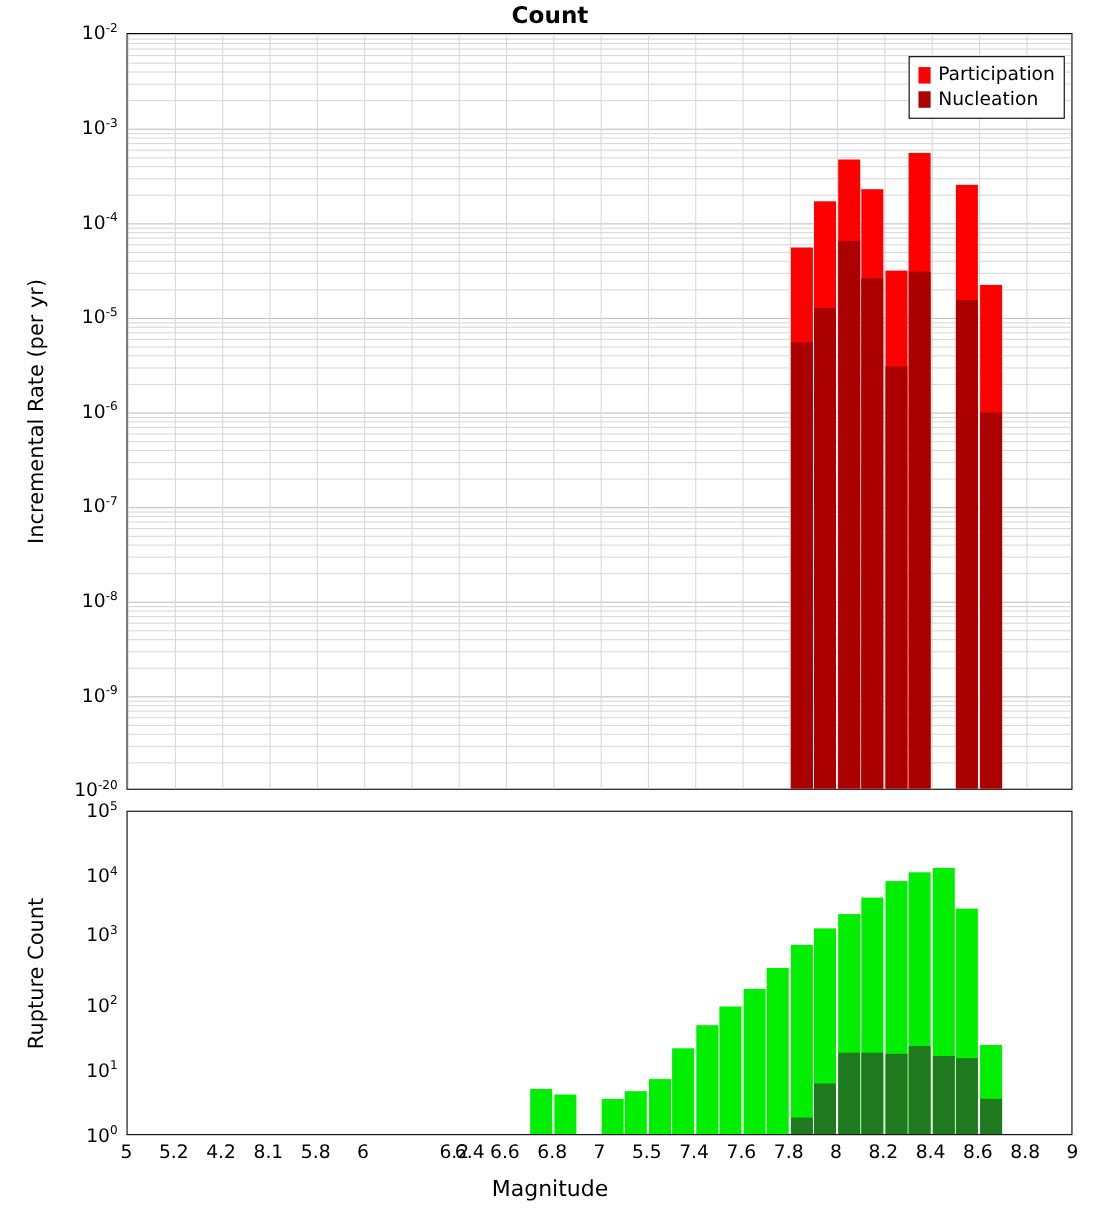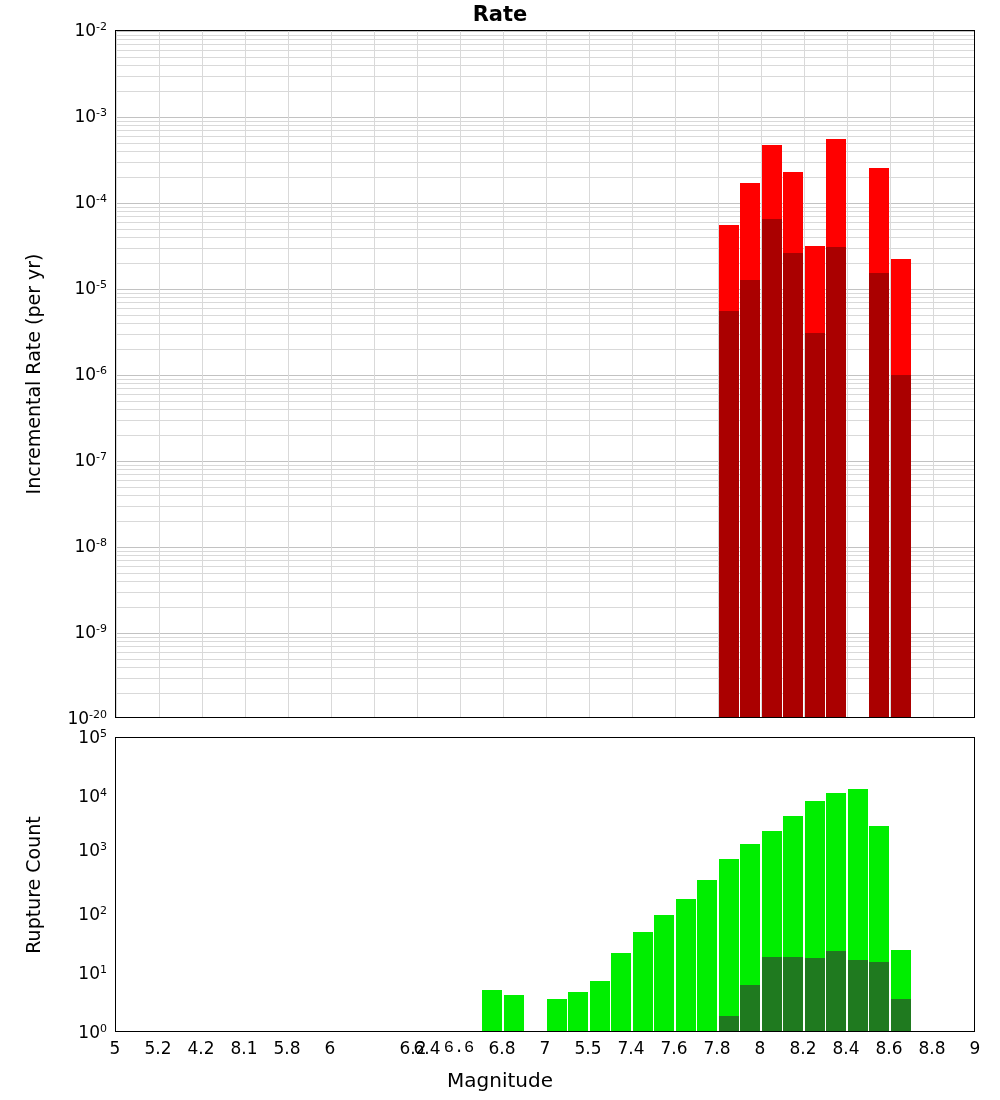--- a/index.html
+++ b/index.html
@@ -141,21 +141,21 @@
     top: 20px;
   }
   #legend-bottom {
     left: 6px;
     top: 8px;
   }
 </style>
 </head>
 <body>
 
-<div id="chart-title">Rate</div>
+<div id="chart-title">Count</div>
 
 <div class="panel" id="panel-top">
   <div class="gridwrap" id="grid-top">
       <div class="gl-h" style="top: 662.111px;"></div>
       <div class="gl-h" style="top: 646.968px;"></div>
       <div class="gl-h" style="top: 636.223px;"></div>
       <div class="gl-h" style="top: 627.889px;"></div>
       <div class="gl-h" style="top: 621.079px;"></div>
       <div class="gl-h" style="top: 615.322px;"></div>
       <div class="gl-h" style="top: 610.334px;"></div>
@@ -257,20 +257,30 @@
       <div class="bar" style="left: 688.538px; width: 20.425px; height: 471.032px; background: rgb(255, 0, 0); z-index: 1;"></div>
       <div class="bar" style="left: 688.538px; width: 20.425px; height: 383.766px; background: rgb(170, 0, 0); z-index: 2;"></div>
       <div class="bar" style="left: 710.038px; width: 20.425px; height: 577.576px; background: rgb(255, 0, 0); z-index: 1;"></div>
       <div class="bar" style="left: 710.038px; width: 20.425px; height: 469.766px; background: rgb(170, 0, 0); z-index: 2;"></div>
       <div class="bar" style="left: 753.038px; width: 20.425px; height: 548.698px; background: rgb(255, 0, 0); z-index: 1;"></div>
       <div class="bar" style="left: 753.038px; width: 20.425px; height: 443.878px; background: rgb(170, 0, 0); z-index: 2;"></div>
       <div class="bar" style="left: 774.538px; width: 20.425px; height: 457.711px; background: rgb(255, 0, 0); z-index: 1;"></div>
       <div class="bar" style="left: 774.538px; width: 20.425px; height: 342.084px; background: rgb(170, 0, 0); z-index: 2;"></div>
     </div>
 
+  <div class="legend" id="legend-top">
+    <div class="legend-row">
+      <span class="swatch" style="background:#ff0000"></span>
+      <span class="legend-text">Participation</span>
+    </div>
+    <div class="legend-row">
+      <span class="swatch" style="background:#aa0000"></span>
+      <span class="legend-text">Nucleation</span>
+    </div>
+  </div>
 </div>
 
 <div class="panel" id="panel-bottom">
   <div class="bars" id="bars-bottom">
       <div class="bar" style="left: 366.037px; width: 20.425px; height: 41.2392px; background: rgb(0, 238, 0); z-index: 1;"></div>
       <div class="bar" style="left: 387.537px; width: 20.425px; height: 35.5215px; background: rgb(0, 238, 0); z-index: 1;"></div>
       <div class="bar" style="left: 430.537px; width: 20.425px; height: 32.1px; background: rgb(0, 238, 0); z-index: 1;"></div>
       <div class="bar" style="left: 452.038px; width: 20.425px; height: 38.5395px; background: rgb(0, 238, 0); z-index: 1;"></div>
       <div class="bar" style="left: 473.537px; width: 20.425px; height: 49.8608px; background: rgb(0, 238, 0); z-index: 1;"></div>
       <div class="bar" style="left: 495.037px; width: 20.425px; height: 78.0109px; background: rgb(0, 238, 0); z-index: 1;"></div>
@@ -321,21 +331,21 @@
   </div>
 <div id="xticks">
     <div class="xtick" style="left: 115px; top: 1038px;">5</div>
     <div class="xtick" style="left: 158px; top: 1038px;">5.2</div>
     <div class="xtick" style="left: 201px; top: 1038px;">4.2</div>
     <div class="xtick" style="left: 244px; top: 1038px;">8.1</div>
     <div class="xtick" style="left: 287px; top: 1038px;">5.8</div>
     <div class="xtick" style="left: 330px; top: 1038px;">6</div>
     <div class="xtick" style="left: 373px; top: 1038px; margin-left: 40px;">6.2</div>
     <div class="xtick" style="left: 427px; top: 1038px;">6.4</div>
-    <div class="xtick" style="left: 459px; top: 1038px; font-family: Liberation Mono, monospace;">6.6</div>
+    <div class="xtick" style="left: 459px; top: 1038px;">6.6</div>
     <div class="xtick" style="left: 502px; top: 1038px;">6.8</div>
     <div class="xtick" style="left: 545px; top: 1038px;">7</div>
     <div class="xtick" style="left: 588px; top: 1038px;">5.5</div>
     <div class="xtick" style="left: 631px; top: 1038px;">7.4</div>
     <div class="xtick" style="left: 674px; top: 1038px;">7.6</div>
     <div class="xtick" style="left: 717px; top: 1038px;">7.8</div>
     <div class="xtick" style="left: 760px; top: 1038px;">8</div>
     <div class="xtick" style="left: 803px; top: 1038px;">8.2</div>
     <div class="xtick" style="left: 846px; top: 1038px;">8.4</div>
     <div class="xtick" style="left: 889px; top: 1038px;">8.6</div>

